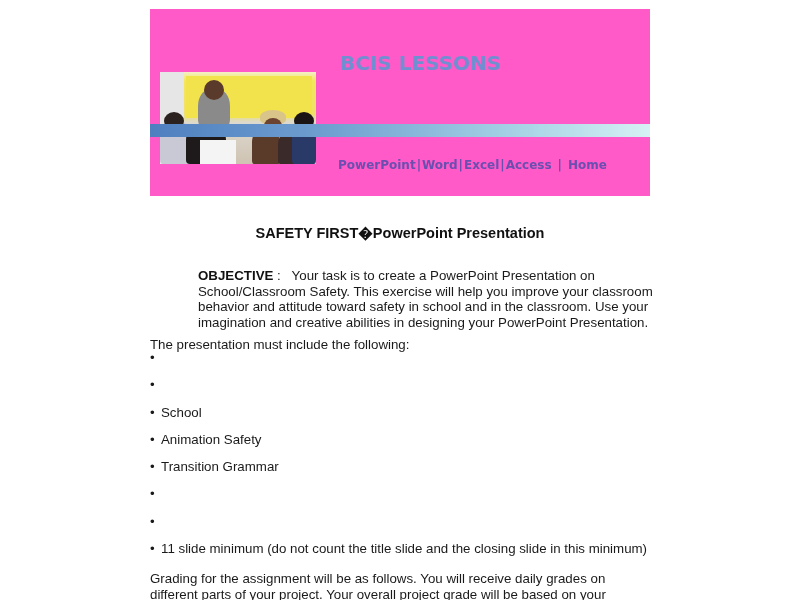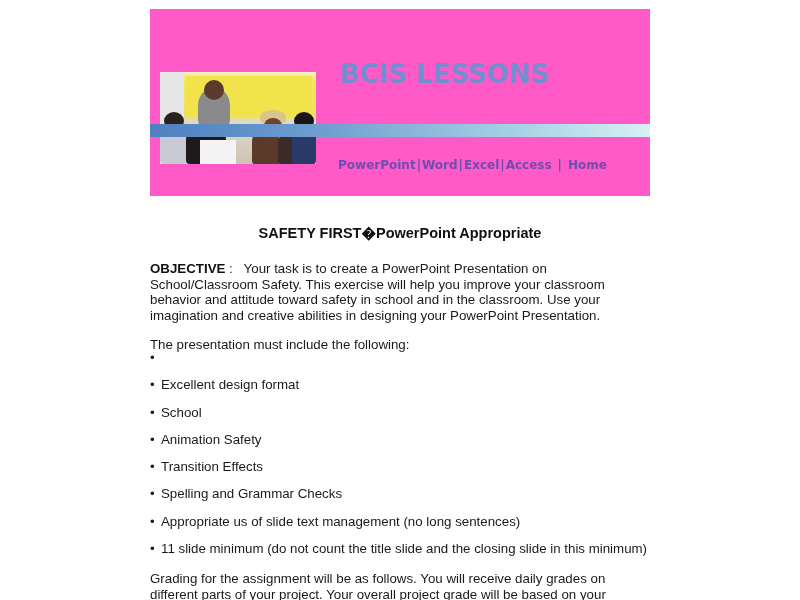--- a/index.html
+++ b/index.html
@@ -1,21 +1,21 @@
 <!DOCTYPE html>
 <html><head>
   <meta charset="utf-8">
   <style>
     html, body { margin: 0; padding: 0; background: #ffffff; }
     body { width: 800px; height: 600px; overflow: hidden; position: relative;
            font-family: "Liberation Sans", sans-serif; color: #1a1a1a; }
     .banner { position: absolute; left: 150px; top: 9px; width: 500px; height: 187px;
               background: #ff5ac8; overflow: hidden; }
     .banner-title { position: absolute; left: 190px; top: 42px; font-family: "DejaVu Sans", sans-serif;
-                    font-weight: bold; font-size: 26px; color: #6f8fd0; letter-spacing: 0px; white-space: nowrap; margin-top: 8px; }
+                    font-weight: bold; font-size: 20px; color: #6f8fd0; letter-spacing: 0px; white-space: nowrap; }
     .gradient-bar { position: absolute; left: 0; top: 115px; width: 500px; height: 13px;
                     background: linear-gradient(to right, #4f7fbf 0%, #6f9fd0 35%, #a9d4e6 75%, #d6f1f4 100%); }
     .photo { position: absolute; left: 10px; top: 63px; width: 156px; height: 92px;
              background: linear-gradient(to bottom, #f4f0c8 0%, #f2e75a 10%, #efe06a 45%, #ddd9cf 55%, #cfc3b2 100%);
              overflow: hidden; }
     .photo .wall { position:absolute; left:0; top:0; width:24px; height:92px; background:#e6e6e6; }
     .photo .poster { position:absolute; left:26px; top:4px; width:126px; height:42px; background:#f2e24c; }
     .photo .p1 { position:absolute; left:38px; top:16px; width:32px; height:40px; border-radius:45% 45% 20% 20%; background:#8a8a8a; }
     .photo .h1 { position:absolute; left:44px; top:8px; width:20px; height:20px; border-radius:50%; background:#5a3a2a; }
     .photo .p2 { position:absolute; left:0px; top:48px; width:30px; height:44px; border-radius:40% 40% 10% 10%; background:#c9c9d6; }
@@ -31,21 +31,21 @@
     .nav { position: absolute; left: 188px; top: 149px; font-family: "DejaVu Sans", sans-serif;
            font-weight: bold; font-size: 12px; color: #6a4fb0; white-space: nowrap; }
     .nav a { color: #6a4fb0; text-decoration: none; cursor: pointer; }
     .nav .sep { padding: 0 1px; }
     .nav .sep-wide { padding: 0 6px; }
 
     .doc-title { position: absolute; left: 150px; top: 222px; width: 500px; text-align: center;
                  font-weight: bold; font-size: 14.5px; color: #111; }
     .para { position: absolute; left: 150px; width: 500px; font-size: 13.3px; line-height: 15.5px; color: #1a1a1a; }
     .para b { color: #111; }
-    .objective { top: 261px; }
+    .objective { top: 268px; margin-left: 48px; }
     .intro { top: 337px; }
     .bullets { position: absolute; left: 150px; top: 350px; width: 500px; margin: 0; padding: 0; list-style: none; }
     .bullets li { position: relative; height: 27.3px; font-size: 13.3px; line-height: 16px; padding-left: 11px; color: #1a1a1a; }
     .bullets li .dot { position: absolute; left: 0px; top: 0px; }
     .grading { top: 571px; }
   </style>
 </head>
 <body>
 
 <div class="banner">
@@ -65,30 +65,30 @@
     <div class="p6"></div>
       <div class="h6"></div>
   </div>
   <div class="gradient-bar"></div>
   <div class="banner-title">BCIS LESSONS</div>
   <div class="nav">
     <a>PowerPoint</a><span class="sep">|</span><a>Word</a><span class="sep">|</span><a>Excel</a><span class="sep">|</span><a>Access</a><span class="sep-wide">|</span><a>Home</a>
   </div>
 </div>
 
-<div class="doc-title">SAFETY FIRST�PowerPoint Appropriate</div>
+<div class="doc-title">SAFETY FIRST�PowerPoint Presentation</div>
 
 <div class="para objective"><b>OBJECTIVE</b><span style="white-space:pre"> :   </span><span>Your task is to create a PowerPoint Presentation on School/Classroom Safety.   This exercise will help you improve your classroom behavior and attitude toward safety in school and in the classroom.   Use your imagination and creative abilities in designing your PowerPoint Presentation.</span></div>
 
 <div class="para intro">The presentation must include the following:</div>
 
 <ul class="bullets">
   <li><span class="dot">•</span></li>
-  <li><span class="dot">•</span><span>Excellent design format</span></li>
+  <li><span class="dot">•</span></li>
   <li><span class="dot">•</span><span>School</span></li>
   <li><span class="dot">•</span><span>Animation Safety</span></li>
-  <li><span class="dot">•</span><span>Transition Effects</span></li>
-  <li><span class="dot">•</span><span>Spelling and Grammar Checks</span></li>
-  <li><span class="dot">•</span><span>Appropriate us of slide text management (no long sentences)</span></li>
+  <li><span class="dot">•</span><span>Transition Grammar</span></li>
+  <li><span class="dot">•</span></li>
+  <li><span class="dot">•</span></li>
   <li><span class="dot">•</span><span>11 slide minimum (do not count the title slide and the closing slide in this minimum)</span></li>
 </ul>
 
 <div class="para grading">Grading for the assignment will be as follows.   You will receive daily grades on different parts of your project.   Your overall project grade will be based on your PowerPoint</div>
 
 </body></html>

